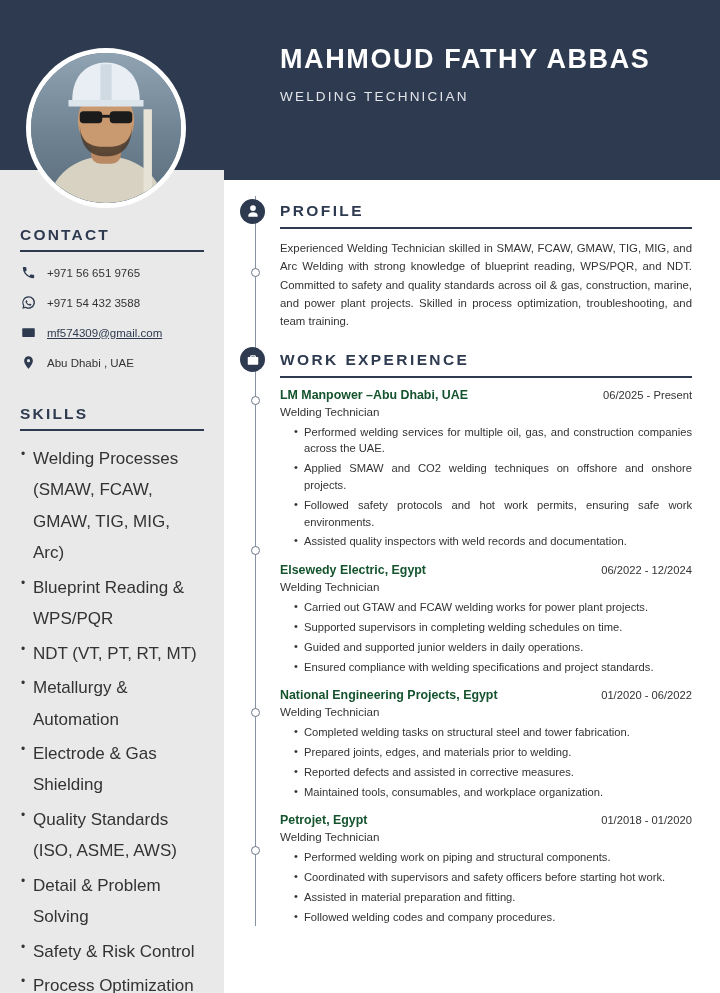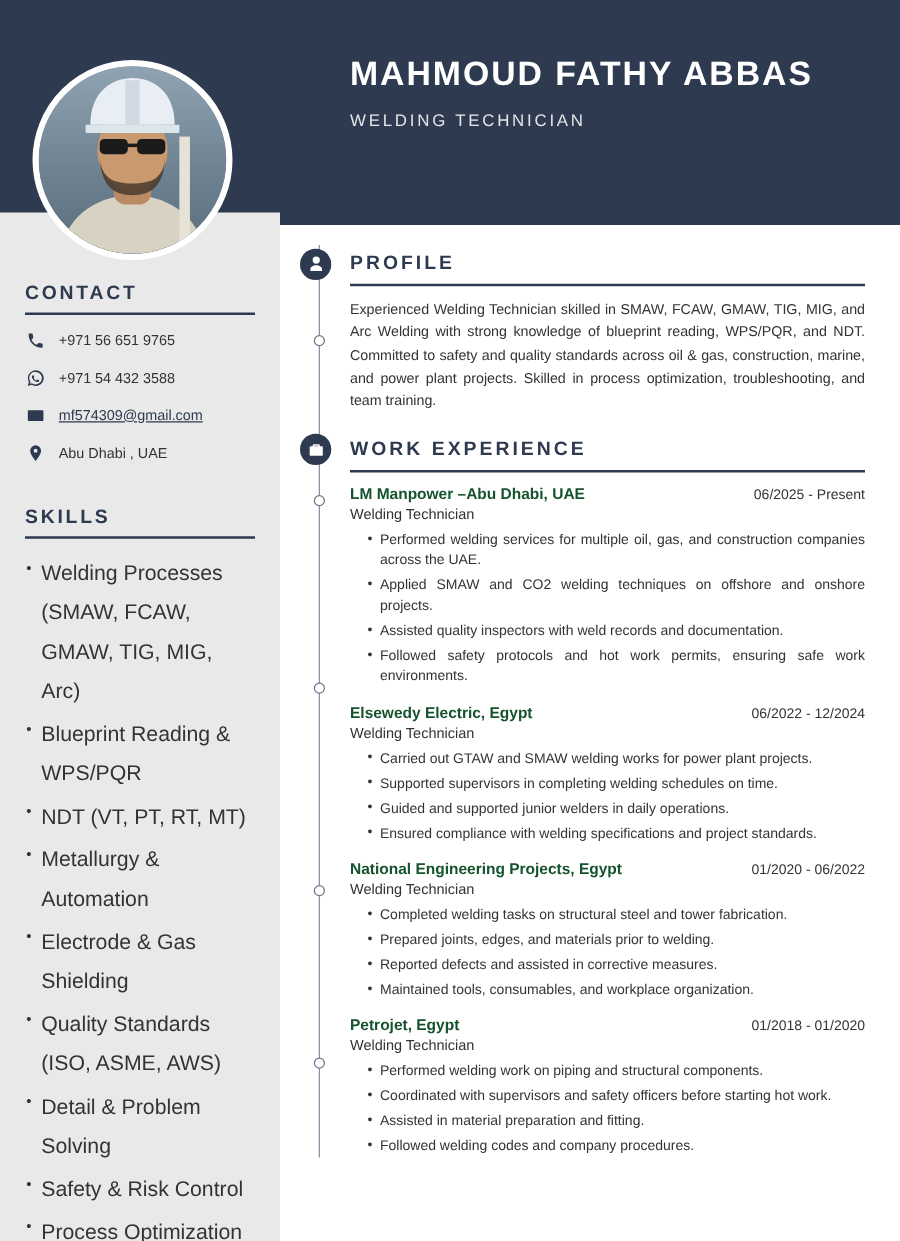--- a/index.html
+++ b/index.html
@@ -383,33 +383,33 @@
 
         <div class="job">
           <div class="job-top">
             <span class="job-title">LM Manpower –Abu Dhabi, UAE</span>
             <span class="job-date">06/2025 - Present</span>
           </div>
           <div class="job-role">Welding  Technician</div>
           <ul class="job-points">
             <li>Performed welding services for multiple oil, gas, and construction companies across the UAE.</li>
             <li>Applied SMAW and CO2 welding techniques on offshore and onshore projects.</li>
+            <li>Followed safety protocols and hot work permits, ensuring safe work environments.</li>
             <li>Assisted quality inspectors with weld records and documentation.</li>
-            <li>Followed safety protocols and hot work permits, ensuring safe work environments.</li>
           </ul>
         </div>
 
         <div class="job">
           <div class="job-top">
             <span class="job-title">Elsewedy Electric, Egypt</span>
             <span class="job-date">06/2022 - 12/2024</span>
           </div>
           <div class="job-role">Welding  Technician</div>
           <ul class="job-points">
-            <li>Carried out GTAW and SMAW welding works for power plant projects.</li>
+            <li>Carried out GTAW and FCAW welding works for power plant projects.</li>
             <li>Supported supervisors in completing welding schedules on time.</li>
             <li>Guided and supported junior welders in daily operations.</li>
             <li>Ensured compliance with welding specifications and project standards.</li>
           </ul>
         </div>
 
         <div class="job">
           <div class="job-top">
             <span class="job-title">National Engineering Projects, Egypt</span>
             <span class="job-date">01/2020 - 06/2022</span>

